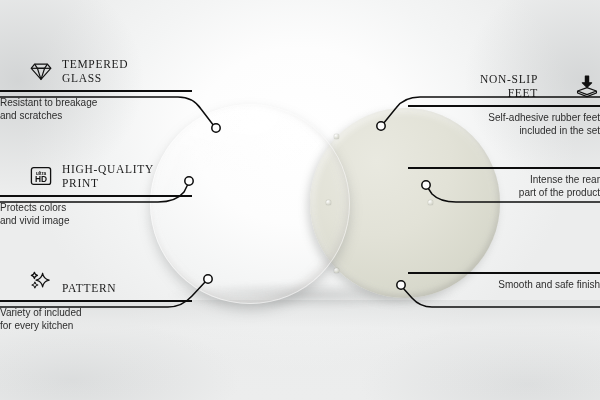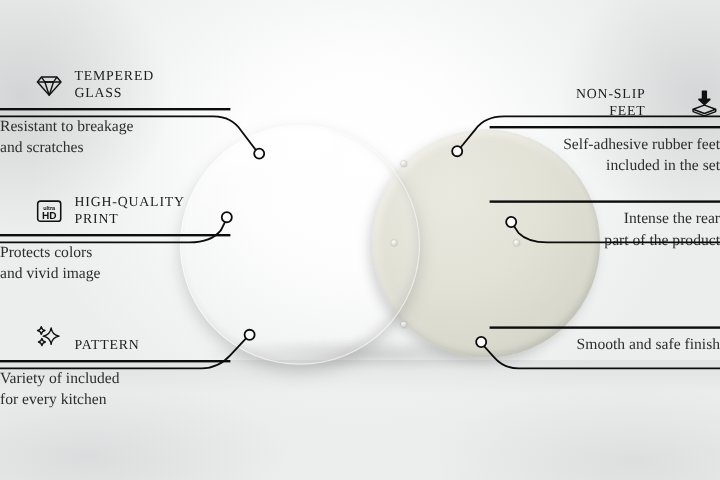--- a/index.html
+++ b/index.html
@@ -77,22 +77,22 @@
   .head{display:flex;align-items:center;gap:8px;}
   .feat.right .head{flex-direction:row-reverse;}
   .title{
     font-family:"Liberation Serif", serif;
     font-size:11.5px;font-weight:400;letter-spacing:.7px;
     color:#1c1c1c;line-height:1.22;text-transform:uppercase;
   }
   .ico{flex:0 0 auto;width:26px;height:26px;display:block;margin-left:28px;}
   .rule{height:1.6px;background:#0d0d0d;margin-top:5px;}
   .desc{
-    font-size:13px;line-height:1.38;color:#2d2d2d;margin-top:4px;
-    font-family:Liberation Serif, serif;
+    font-size:10px;line-height:1.38;color:#2d2d2d;margin-top:4px;
+    font-family:Liberation Sans, sans-serif;
   }
   .feat.left .rule{margin-left:-14px;}
   .feat.right .rule{margin-right:-14px;}
 
   #f-tempered{top:57px;}
   #f-hdprint{top:162px;}
   #f-pattern{top:267px;}
   #f-nonslip{top:72px;}
   #f-film{top:162px;}
   #f-edges{top:267px;}

